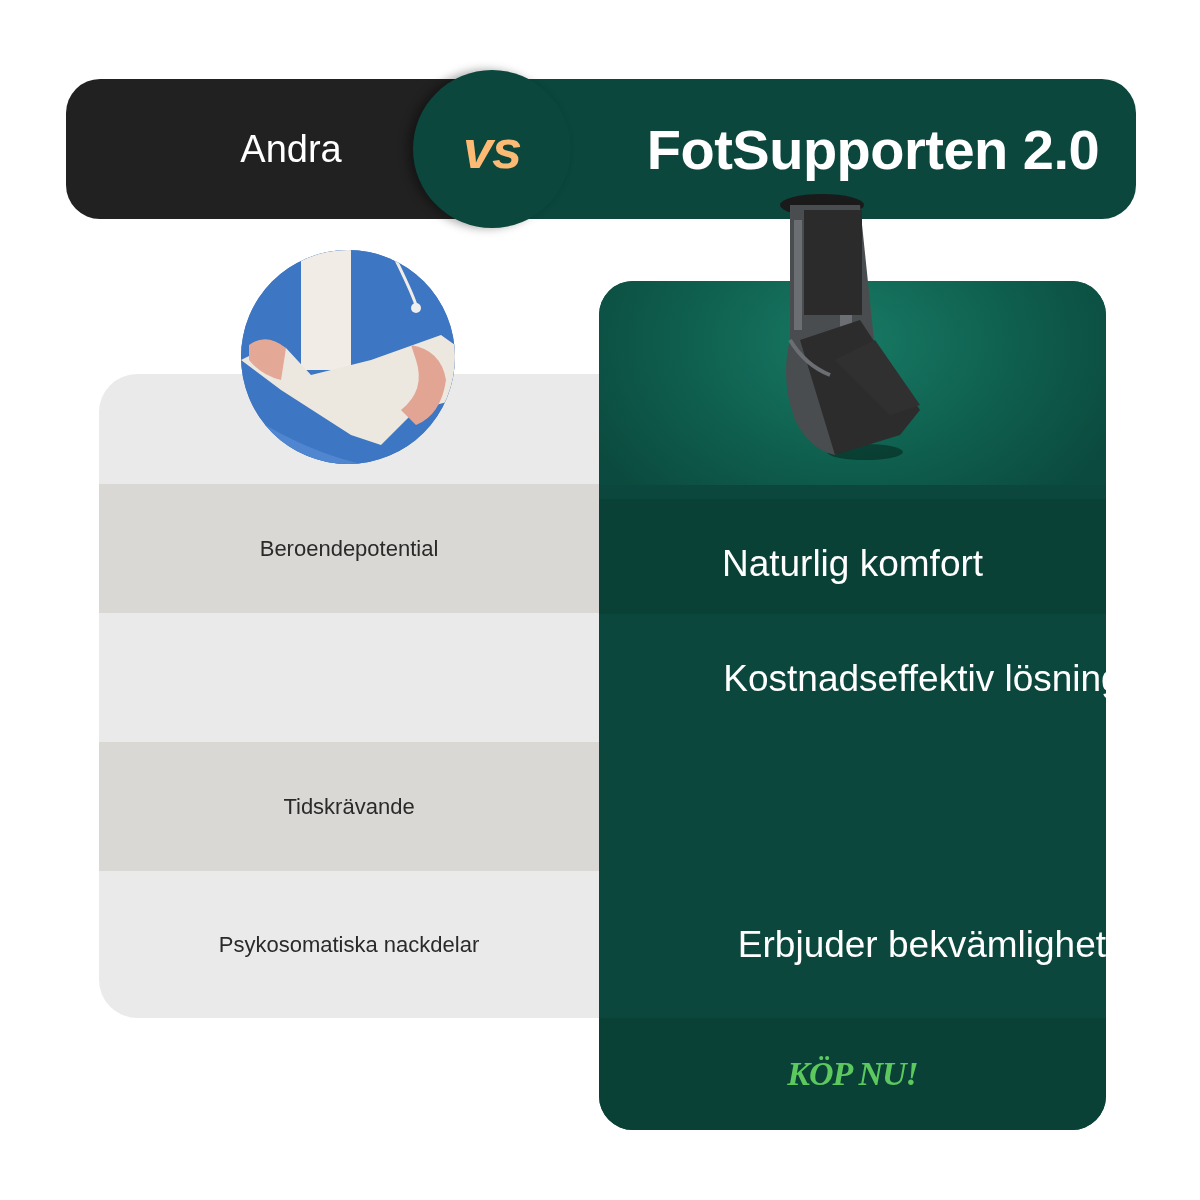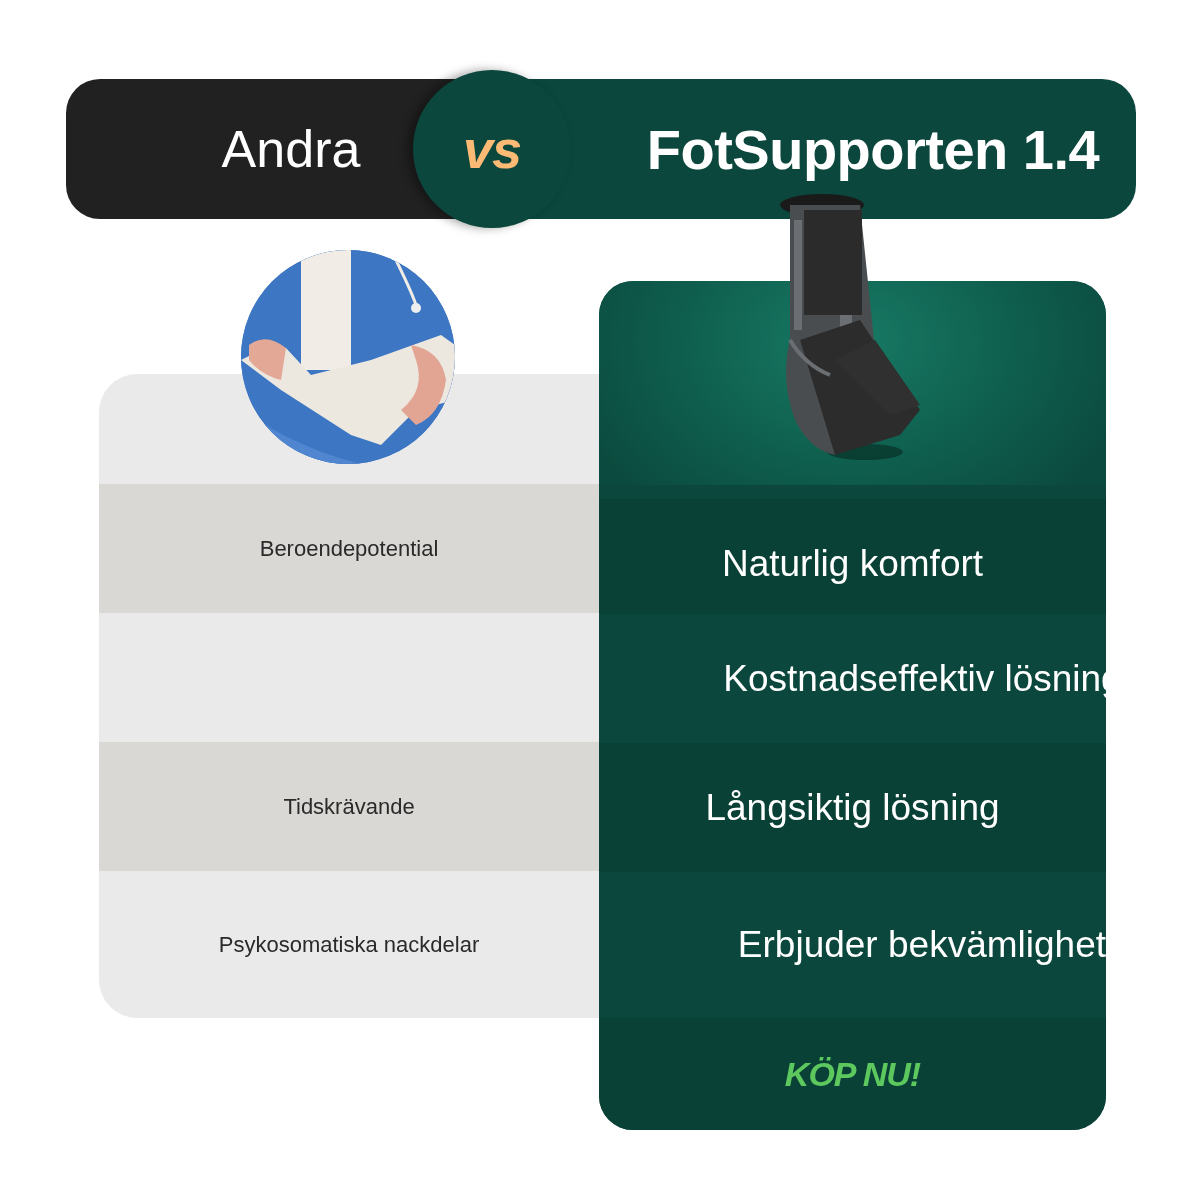--- a/index.html
+++ b/index.html
@@ -1,45 +1,45 @@
 <!DOCTYPE html>
 <html><head>
   <meta charset="utf-8">
   <style>
     html,body{margin:0;padding:0;}
     body{width:1200px;height:1200px;background:#ffffff;position:relative;overflow:hidden;font-family:"Liberation Sans",sans-serif;}
     .header-left{position:absolute;left:66px;top:79px;width:470px;height:140px;background:#212121;border-radius:34px;}
     .header-right{position:absolute;left:500px;top:79px;width:636px;height:140px;background:#0b473c;border-radius:0 34px 34px 0;}
-    .header-left-label{position:absolute;left:66px;top:79px;width:360px;height:140px;display:flex;align-items:center;justify-content:center;color:#ffffff;font-size:52px;font-weight:400;padding-left:90px;box-sizing:border-box;}
+    .header-left-label{position:absolute;left:66px;top:79px;width:360px;height:140px;display:flex;align-items:center;justify-content:center;color:#ffffff;font-size:38px;font-weight:400;padding-left:90px;box-sizing:border-box;}
     .header-right-label{position:absolute;left:570px;top:79px;width:566px;height:140px;display:flex;align-items:center;justify-content:center;color:#ffffff;font-size:56px;font-weight:700;letter-spacing:-0.5px;padding-left:40px;box-sizing:border-box;}
     .vs-badge{position:absolute;left:413px;top:70px;width:158px;height:158px;border-radius:50%;background:#0b473c;box-shadow:-6px 0 10px rgba(0,0,0,0.35);display:flex;align-items:center;justify-content:center;}
     .vs-text{color:#fdba74;font-size:54px;font-weight:700;font-style:italic;letter-spacing:-1px;}
 
     .left-panel{position:absolute;left:99px;top:374px;width:510px;height:644px;background:#eaeaea;border-radius:38px 0 0 38px;overflow:hidden;}
     .left-row{position:absolute;left:0;width:510px;display:flex;align-items:center;justify-content:center;text-align:center;color:#2a2a2a;font-size:22px;line-height:46px;padding-right:10px;box-sizing:border-box;}
     .left-row.shade{background:#d9d8d5;}
 
     .right-panel{position:absolute;left:599px;top:281px;width:507px;height:849px;background:#0b473c;border-radius:34px;overflow:hidden;}
     .right-hero{position:absolute;left:0;top:0;width:507px;height:204px;background:radial-gradient(ellipse 300px 220px at 250px 60px,#177a64 0%,#0f5f4e 55%,#0b4a3e 100%);}
     .right-row{position:absolute;left:0;width:507px;display:flex;align-items:center;justify-content:center;text-align:center;color:#ffffff;font-size:37px;line-height:46px;}
     .right-row.shade{background:#0a4136;}
     .right-row.plain{background:#0b473c;}
     .cta{position:absolute;left:0;top:737px;width:507px;height:112px;background:#0a4136;display:flex;align-items:center;justify-content:center;}
-    .cta-label{color:#5cc85e;font-size:34px;font-weight:700;font-style:italic;letter-spacing:-1px;}
+    .cta-label{color:#5cc85e;font-size:34px;font-weight:700;font-style:italic;letter-spacing:-1px;font-family:Liberation Serif, serif;}
 
     .photo{position:absolute;left:241px;top:250px;width:214px;height:214px;border-radius:50%;overflow:hidden;background:#3f78c4;}
     .product{position:absolute;left:780px;top:190px;width:160px;height:275px;}
   </style>
 </head>
 <body>
 
 <div class="header-left"></div>
 <div class="header-right"></div>
 <div class="header-left-label">Andra</div>
-<div class="header-right-label">FotSupporten 1.4</div>
+<div class="header-right-label">FotSupporten 2.0</div>
 <div class="vs-badge">
   <span class="vs-text">vs</span>
 </div>
 
 <div class="left-panel">
   <div class="left-row shade" style="top:110px;height:129px;">Beroendepotential</div>
   <div class="left-row shade" style="top:368px;height:129px;">Tidskrävande</div>
   <div class="left-row" style="top:497px;height:147px;padding-left:30px;padding-right:40px;">Psykosomatiska nackdelar</div>
 </div>
 
@@ -53,21 +53,20 @@
     <path d="M8 95 Q25 82 45 98 L40 130 Q20 125 8 110 Z" fill="#e3a896"></path>
     <path d="M170 95 Q200 100 205 130 Q200 165 175 175 L160 160 Q185 140 175 110 Z" fill="#e2a493"></path>
     <path d="M0 160 Q60 200 120 214 L0 214 Z" fill="#4f86cf"></path>
   </svg>
 </div>
 
 <div class="right-panel">
   <div class="right-hero"></div>
   <div class="right-row shade" style="top:218px;height:129px;">Naturlig komfort</div>
   <div class="right-row plain" style="top:333px;height:129px;padding:0 70px;">Kostnadseffektiv lösning</div>
-  <div class="right-row shade" style="top:462px;height:129px;">Långsiktig lösning</div>
   <div class="right-row plain" style="top:591px;height:146px;padding:0 90px;">Erbjuder bekvämligheten</div>
   <div class="cta">
     <span class="cta-label">KÖP NU!</span>
   </div>
 </div>
 
 <div class="product">
   <svg width="160" height="275" viewBox="0 0 160 275">
     <ellipse cx="85" cy="262" rx="38" ry="8" fill="rgba(0,0,0,0.35)"></ellipse>
     <ellipse cx="42" cy="15" rx="42" ry="11" fill="#1a1a1a"></ellipse>

